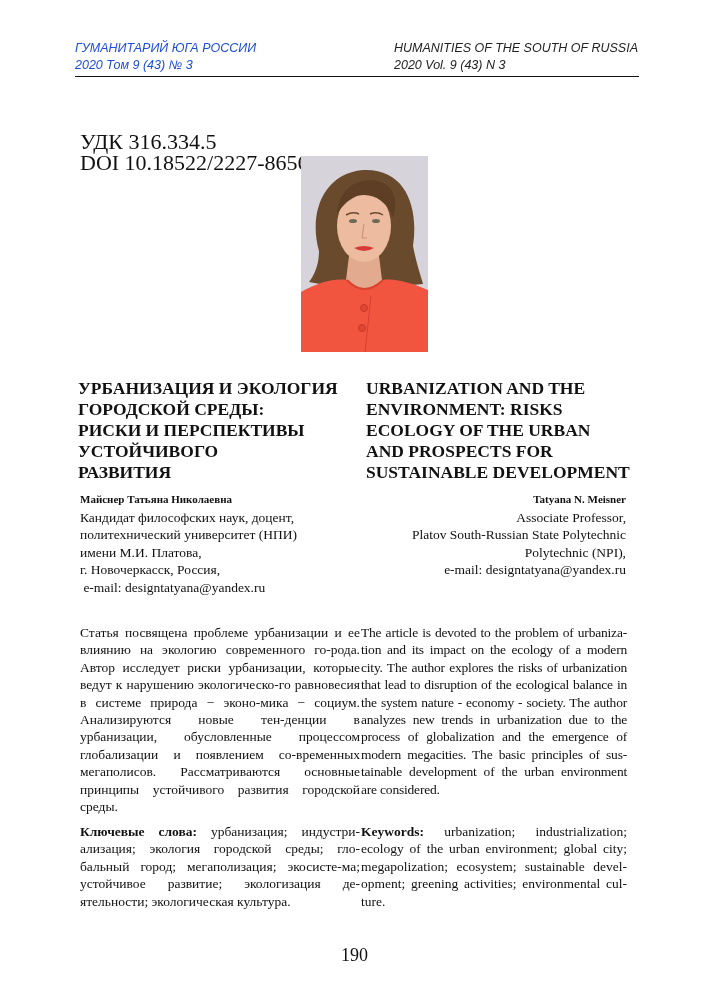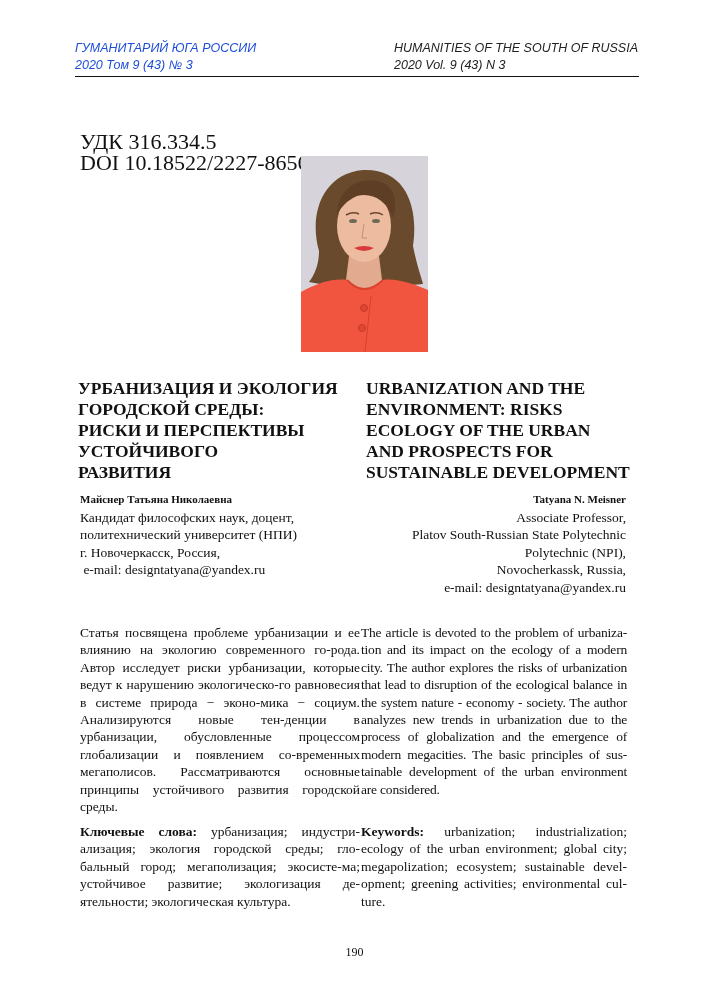--- a/index.html
+++ b/index.html
@@ -26,21 +26,21 @@
 
   .abstract { position:absolute; top:624px; font-size:13.5px; line-height:17.4px; text-align:justify; }
   .abstract.ru { left:80px; width:280px; }
   .abstract.en { left:361px; width:266px; letter-spacing:-0.2px; }
 
   .keywords { position:absolute; top:823px; font-size:13.5px; line-height:17.4px; text-align:justify; }
   .keywords.ru { left:80px; width:280px; }
   .keywords.en { left:361px; width:266px; }
   .kw-label { font-weight:bold; }
 
-  .page-num { position:absolute; left:0; width:709px; top:945px; text-align:center; font-size:12px; }
+  .page-num { position:absolute; left:0; width:709px; top:945px; text-align:center; font-size:18px; }
 </style>
 </head>
 <body>
 
 <div class="hdr-left sans">
   <div>ГУМАНИТАРИЙ ЮГА РОССИИ</div>
   <div>2020  Том 9 (43) № 3</div>
 </div>
 <div class="hdr-right sans">
   <div>HUMANITIES OF THE SOUTH OF RUSSIA</div>
@@ -97,32 +97,32 @@
   <div>ECOLOGY OF THE URBAN</div>
   <div>AND PROSPECTS FOR</div>
   <div>SUSTAINABLE DEVELOPMENT</div>
 </div>
 
 <div class="auth-ru serif">
   <div class="author-name">Майснер Татьяна Николаевна</div>
   <div class="affil">
     <div>Кандидат философских наук, доцент,</div>
     <div>политехнический университет (НПИ)</div>
+    <div>имени М.И. Платова,</div>
     <div>г. Новочеркасск, Россия,</div>
     <div style="white-space:pre"> e-mail: designtatyana@yandex.ru</div>
   </div>
 </div>
 
 <div class="auth-en serif">
   <div class="author-name">Tatyana N. Meisner</div>
   <div class="affil">
     <div>Associate Professor,</div>
     <div>Platov South-Russian State Polytechnic</div>
     <div>Polytechnic (NPI),</div>
-    <div>Novocherkassk, Russia,</div>
     <div>e-mail: designtatyana@yandex.ru</div>
   </div>
 </div>
 
 <div class="abstract ru serif">Статья посвящена проблеме урбанизации и ее влиянию на экологию современного го-рода. Автор исследует риски урбанизации, которые ведут к нарушению экологическо-го равновесия в системе природа − эконо-мика − социум. Анализируются новые тен-денции в урбанизации, обусловленные процессом глобализации и появлением со-временных мегаполисов. Рассматриваются основные принципы устойчивого развития городской среды.</div>
 <div class="abstract en serif">The article is devoted to the problem of urbaniza-tion and its impact on the ecology of a modern city. The author explores the risks of urbanization that lead to disruption of the ecological balance in the system nature - economy - society. The author analyzes new trends in urbanization due to the process of globalization and the emergence of modern megacities. The basic principles of sus-tainable development of the urban environment are considered.</div>
 
 <div class="keywords ru serif"><span class="kw-label">Ключевые слова:</span><span> урбанизация; индустри-ализация; экология городской среды; гло-бальный город; мегаполизация; экосисте-ма; устойчивое развитие; экологизация де-ятельности; экологическая культура.</span></div>
 <div class="keywords en serif"><span class="kw-label">Keywords:</span><span> urbanization; industrialization; ecology of the urban environment; global city; megapolization; ecosystem; sustainable devel-opment; greening activities; environmental cul-ture.</span></div>
 

